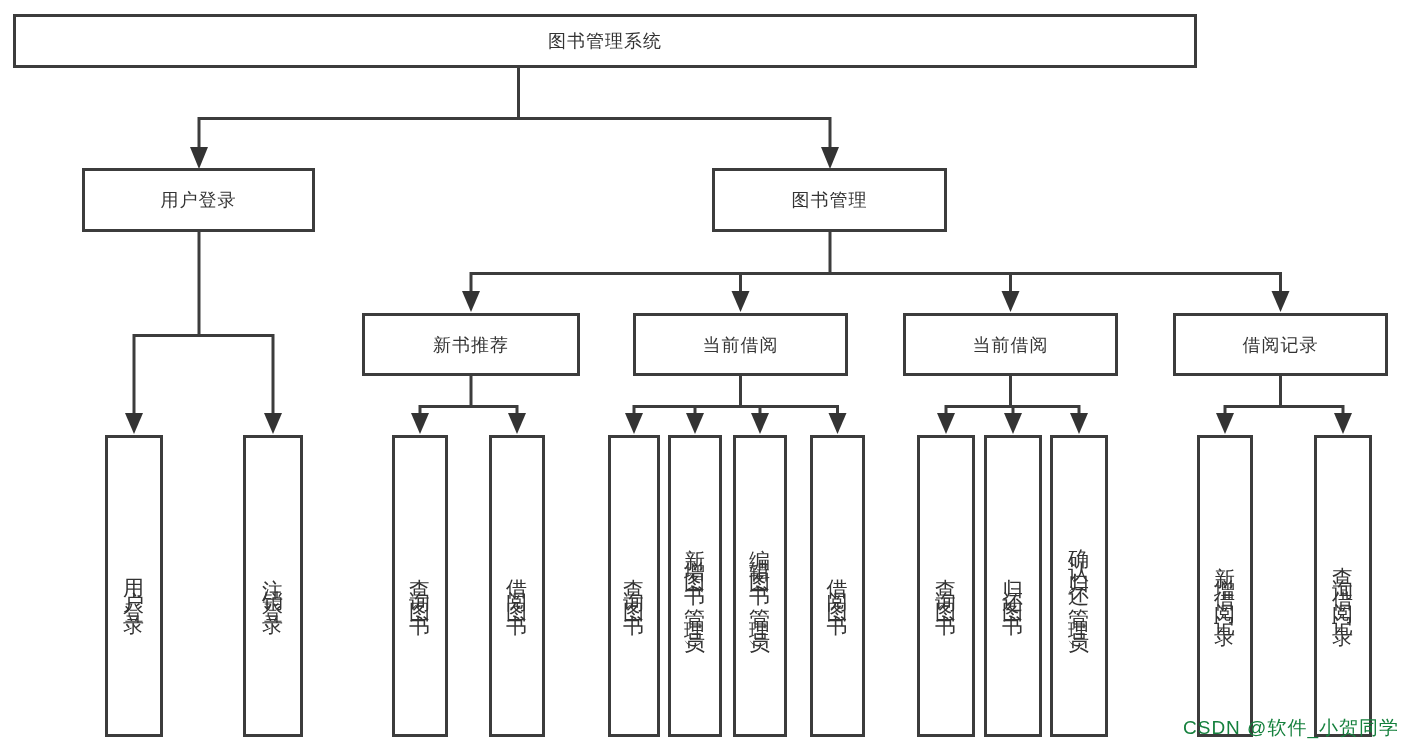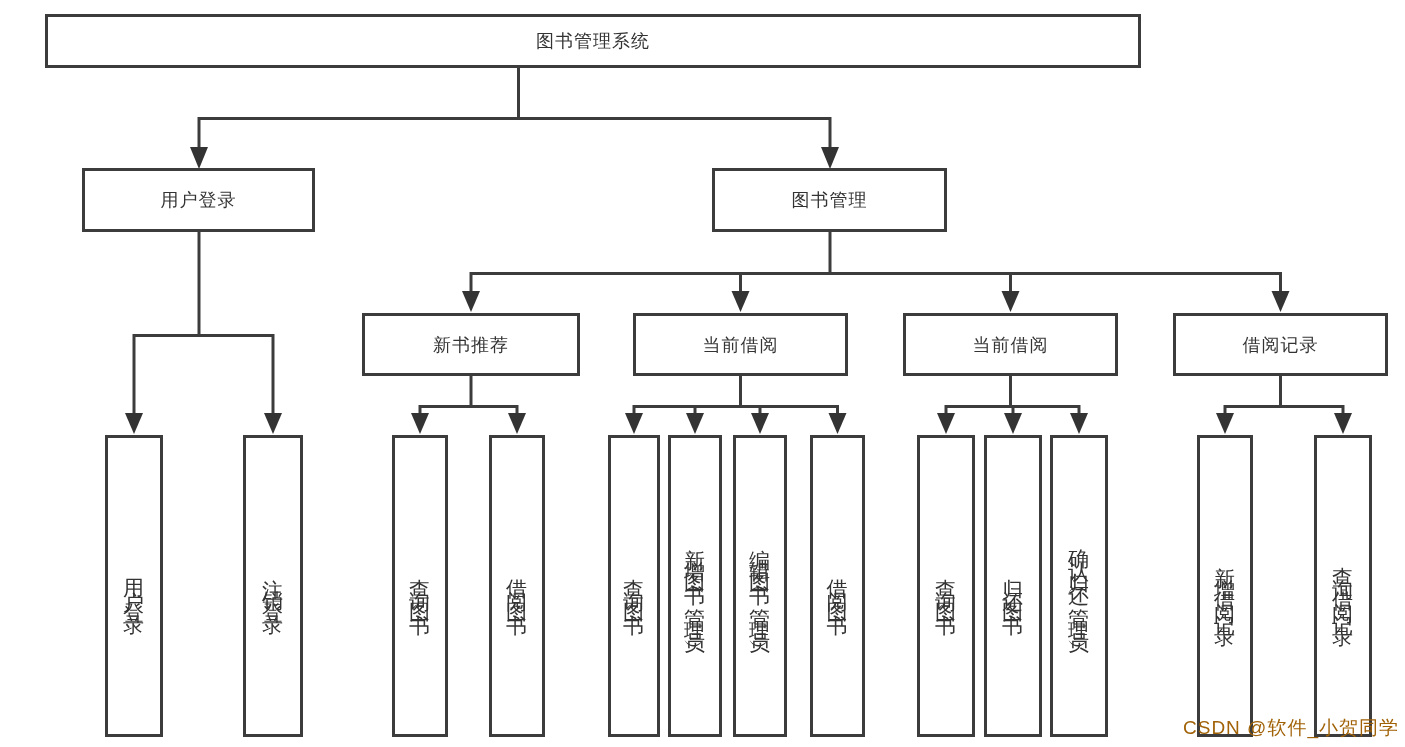--- a/index.html
+++ b/index.html
@@ -41,21 +41,21 @@
     font-size: 21px;
   }
   .leaf .vtext {
     writing-mode: vertical-rl;
     text-orientation: mixed;
     letter-spacing: 12px;
     line-height: 1;
     white-space: nowrap;
   }
   
-  .n-root            { left: 13px;   top: 14px;  width: 1096px; height: 54px; margin-left: 32px; }
+  .n-root            { left: 13px;   top: 14px;  width: 1184px; height: 54px; }
   
   .n-user-login-grp  { left: 82px;   top: 168px; width: 233px;  height: 64px; }
   .n-book-mgmt-grp   { left: 712px;  top: 168px; width: 235px;  height: 64px; }
   
   .n-new-book-rec    { left: 362px;  top: 313px; width: 218px;  height: 63px; }
   .n-book-borrow     { left: 633px;  top: 313px; width: 215px;  height: 63px; }
   .n-current-borrow  { left: 903px;  top: 313px; width: 215px;  height: 63px; }
   .n-borrow-records  { left: 1173px; top: 313px; width: 215px;  height: 63px; }
   
   .n-leaf-user-login { left: 105px;  top: 435px; width: 58px;  height: 302px; }
@@ -70,21 +70,21 @@
   .n-leaf-cb-return  { left: 984px;  top: 435px; width: 58px;  height: 302px; }
   .n-leaf-cb-confirm { left: 1050px; top: 435px; width: 58px;  height: 302px; }
   .n-leaf-br-add     { left: 1197px; top: 435px; width: 56px;  height: 302px; }
   .n-leaf-br-query   { left: 1314px; top: 435px; width: 58px;  height: 302px; }
 
   .watermark {
     position: absolute;
     left: 1183px;
     top: 715px;
     font-size: 19px;
-    color: #a16207;
+    color: #15803d;
     letter-spacing: 1px;
     white-space: nowrap;
   }
 </style>
 </head>
 <body>
 
 <div class="canvas">
 
   <svg class="connectors" width="1405" height="747" viewBox="0 0 1405 747" fill="none" xmlns="http://www.w3.org/2000/svg">

